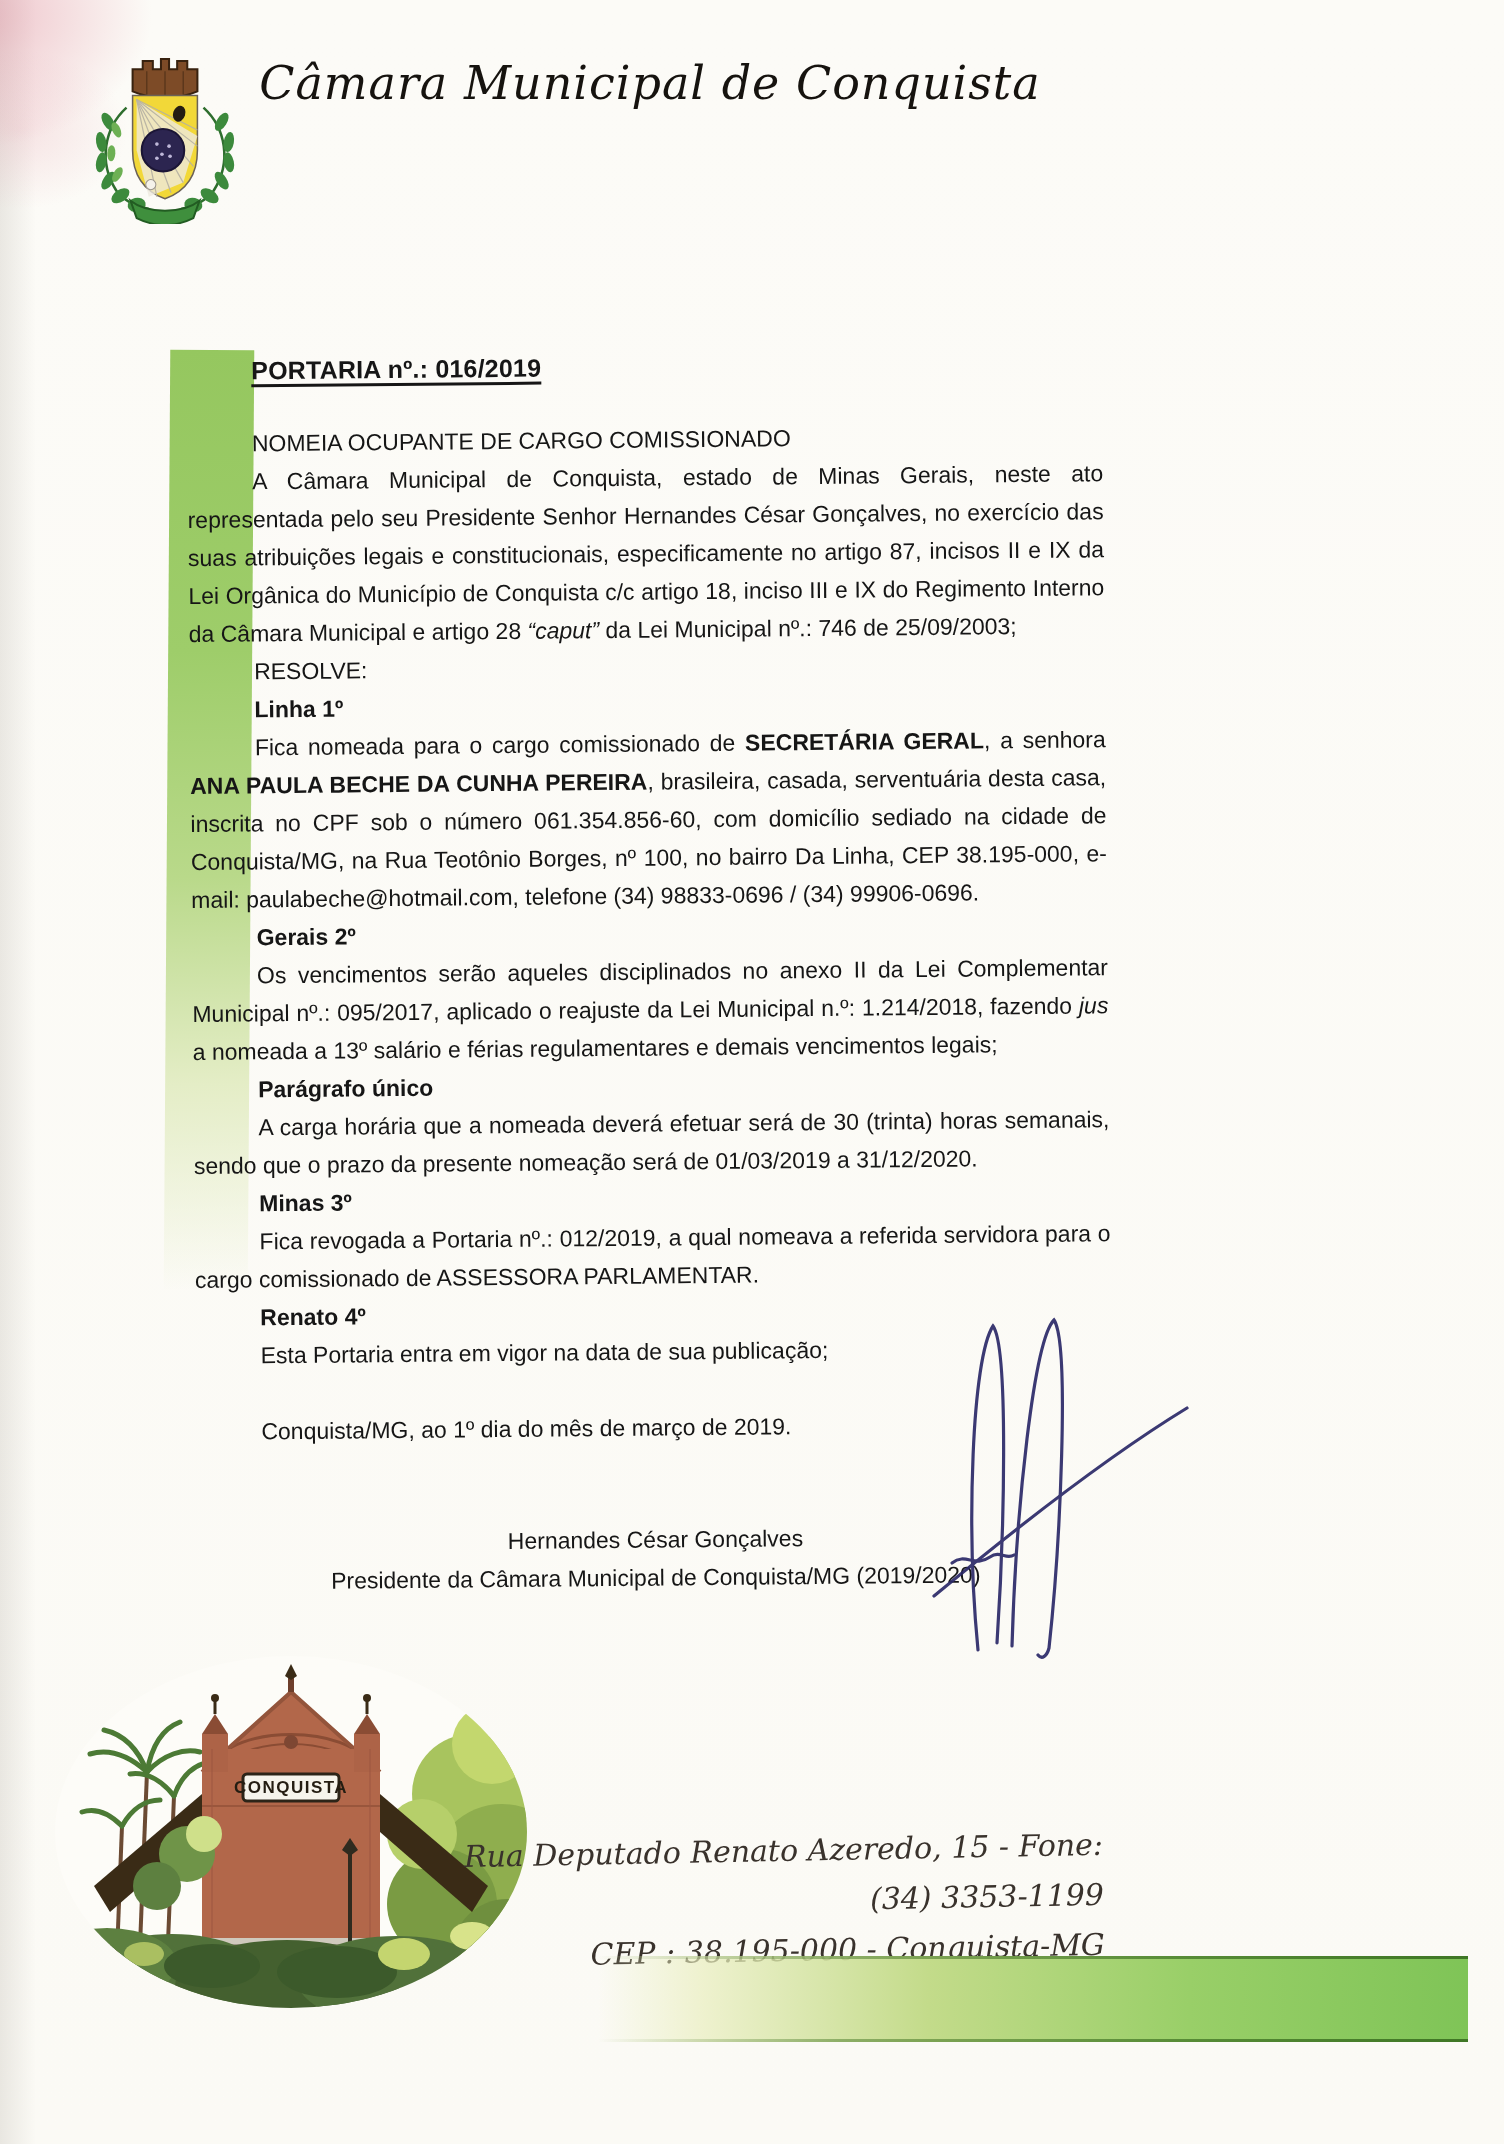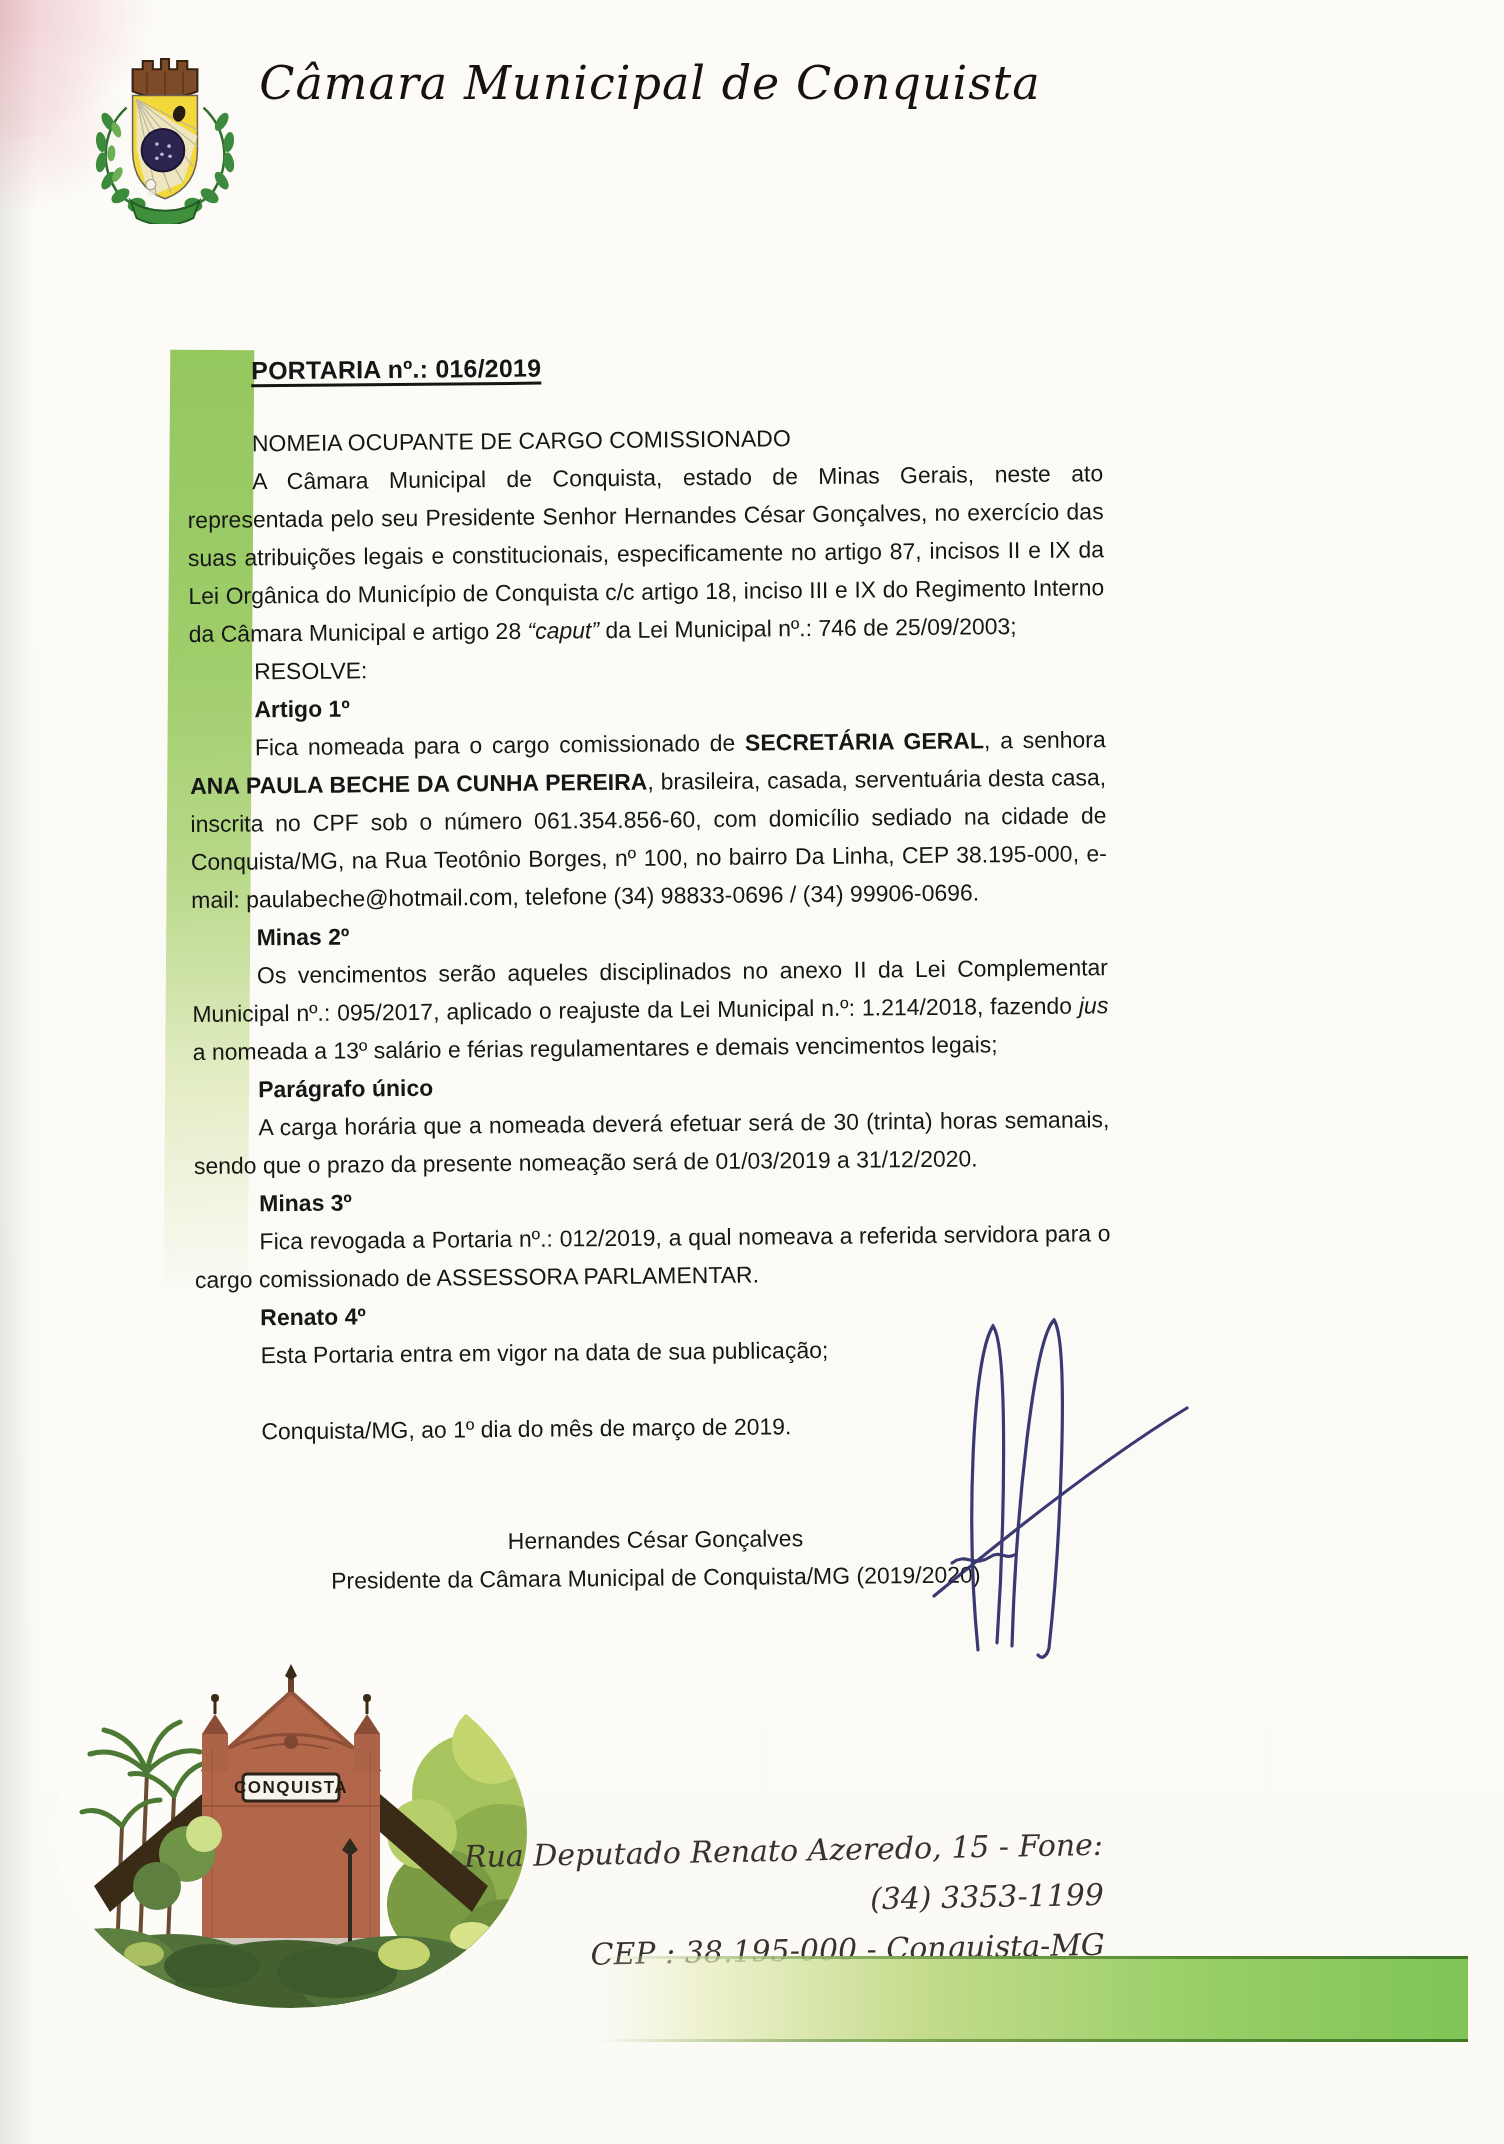--- a/index.html
+++ b/index.html
@@ -109,23 +109,23 @@
 
   <div class="header-title">Câmara Municipal de Conquista</div>
 
   <div class="leftbar"></div>
 
   <main class="doc">
     <p class="doc-title"><span class="b u">PORTARIA nº.: 016/2019</span></p>
     <p class="para"><span>NOMEIA OCUPANTE DE CARGO COMISSIONADO</span></p>
     <p class="para"><span>A Câmara Municipal de Conquista, estado de Minas Gerais, neste ato representada pelo seu Presidente Senhor Hernandes César Gonçalves, no exercício das suas atribuições legais e constitucionais, especificamente no artigo 87, incisos II e IX da Lei Orgânica do Município de Conquista c/c artigo 18, inciso III e IX do Regimento Interno da Câmara Municipal e artigo 28 </span><span class="i">“caput”</span><span> da Lei Municipal nº.: 746 de 25/09/2003;</span></p>
     <p class="para"><span>RESOLVE:</span></p>
-    <p class="para"><span class="b">Artigo 1º</span></p>
+    <p class="para"><span class="b">Linha 1º</span></p>
     <p class="para"><span>Fica nomeada para o cargo comissionado de </span><span class="b">SECRETÁRIA GERAL</span><span>, a senhora </span><span class="b">ANA PAULA BECHE DA CUNHA PEREIRA</span><span>, brasileira, casada, serventuária desta casa, inscrita no CPF sob o número 061.354.856-60, com domicílio sediado na cidade de Conquista/MG, na Rua Teotônio Borges, nº 100, no bairro Da Linha, CEP 38.195-000, e-mail: paulabeche@hotmail.com, telefone (34) 98833-0696 / (34) 99906-0696.</span></p>
-    <p class="para"><span class="b">Minas 2º</span></p>
+    <p class="para"><span class="b">Gerais 2º</span></p>
     <p class="para"><span>Os vencimentos serão aqueles disciplinados no anexo II da Lei Complementar Municipal nº.: 095/2017, aplicado o reajuste da Lei Municipal n.º: 1.214/2018, fazendo </span><span class="i">jus</span><span> a nomeada a 13º salário e férias regulamentares e demais vencimentos legais;</span></p>
     <p class="para"><span class="b">Parágrafo único</span></p>
     <p class="para"><span>A carga horária que a nomeada deverá efetuar será de 30 (trinta) horas semanais, sendo que o prazo da presente nomeação será de 01/03/2019 a 31/12/2020.</span></p>
     <p class="para"><span class="b">Minas 3º</span></p>
     <p class="para"><span>Fica revogada a Portaria nº.: 012/2019, a qual nomeava a referida servidora para o cargo comissionado de ASSESSORA PARLAMENTAR.</span></p>
     <p class="para"><span class="b">Renato 4º</span></p>
     <p class="para"><span>Esta Portaria entra em vigor na data de sua publicação;</span></p>
     <p class="para gap-top"><span>Conquista/MG, ao 1º dia do mês de março de 2019.</span></p>
     <p class="sig-name">Hernandes César Gonçalves</p>
     <p class="sig-role">Presidente da Câmara Municipal de Conquista/MG (2019/2020)</p>

